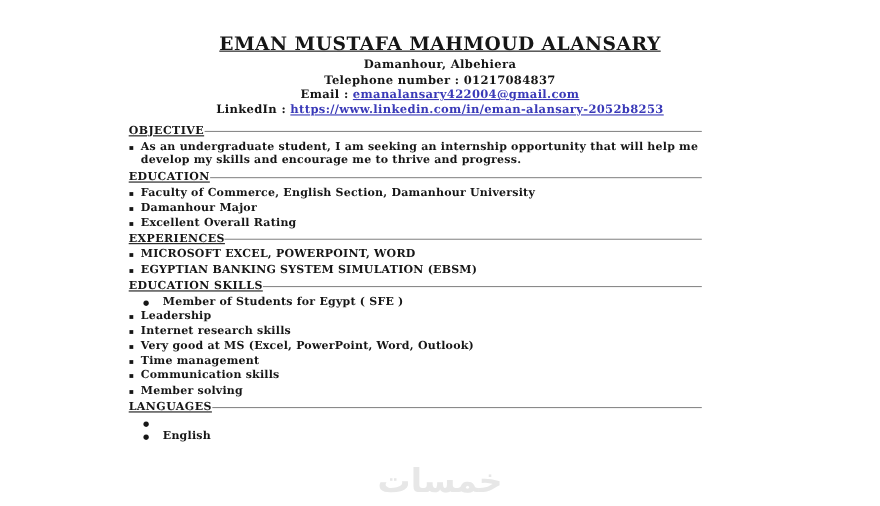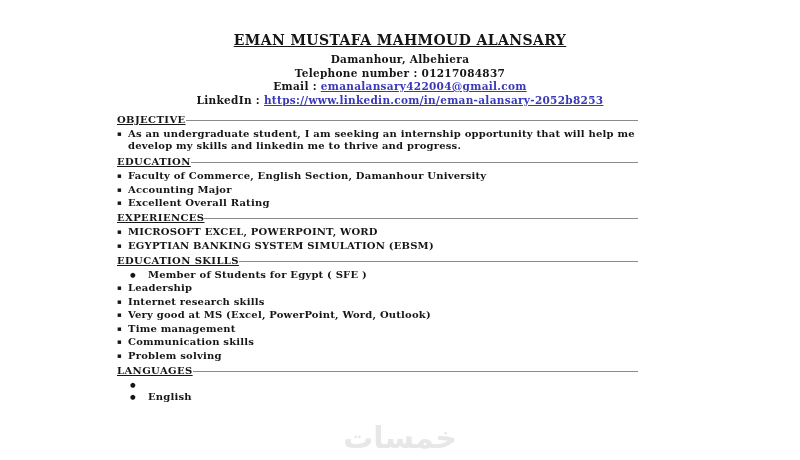--- a/index.html
+++ b/index.html
@@ -13,21 +13,21 @@
     color:#161616;
   }
   .doc{
     position:absolute;
     left:117px;top:34px;
     width:566px;
   }
   
   .header-block{width:566px;text-align:center;}
   .candidate-name{
-    font-size:14px;line-height:13px;
+    font-size:17px;line-height:13px;
     letter-spacing:0.4px;
     text-decoration:underline;
     margin-bottom:6px;
   }
   .header-line{
     font-size:10.5px;line-height:13.5px;
     letter-spacing:0.3px;
   }
   a.doc-link{
     color:#3939b8;
@@ -98,38 +98,38 @@
     </div>
 
     <div class="section section-objective">
       <div class="section-heading">
         <span class="heading-text">OBJECTIVE</span>
         <span class="heading-rule"></span>
       </div>
       <div class="items">
         <div class="item">
             <span class="bullet">▪</span>
-            <span class="txt">As an undergraduate student, I am seeking an internship opportunity that will help me develop my skills and linkedin me to thrive and progress.</span>
+            <span class="txt">As an undergraduate student, I am seeking an internship opportunity that will help me develop my skills and encourage me to thrive and progress.</span>
           </div>
       </div>
     </div>
 
     <div class="section section-education">
       <div class="section-heading">
         <span class="heading-text">EDUCATION</span>
         <span class="heading-rule"></span>
       </div>
       <div class="items">
         <div class="item">
             <span class="bullet">▪</span>
             <span class="txt">Faculty of Commerce, English Section, Damanhour University</span>
           </div>
         <div class="item">
             <span class="bullet">▪</span>
-            <span class="txt">Accounting Major</span>
+            <span class="txt">Damanhour Major</span>
           </div>
         <div class="item">
             <span class="bullet">▪</span>
             <span class="txt">Excellent Overall Rating</span>
           </div>
       </div>
     </div>
 
     <div class="section section-experiences">
       <div class="section-heading">
@@ -173,21 +173,21 @@
         <div class="item">
             <span class="bullet">▪</span>
             <span class="txt">Time management</span>
           </div>
         <div class="item">
             <span class="bullet">▪</span>
             <span class="txt">Communication skills</span>
           </div>
         <div class="item">
             <span class="bullet">▪</span>
-            <span class="txt">Problem solving</span>
+            <span class="txt">Member solving</span>
           </div>
       </div>
     </div>
 
     <div class="section section-languages">
       <div class="section-heading">
         <span class="heading-text">LANGUAGES</span>
         <span class="heading-rule"></span>
       </div>
       <div class="items">

